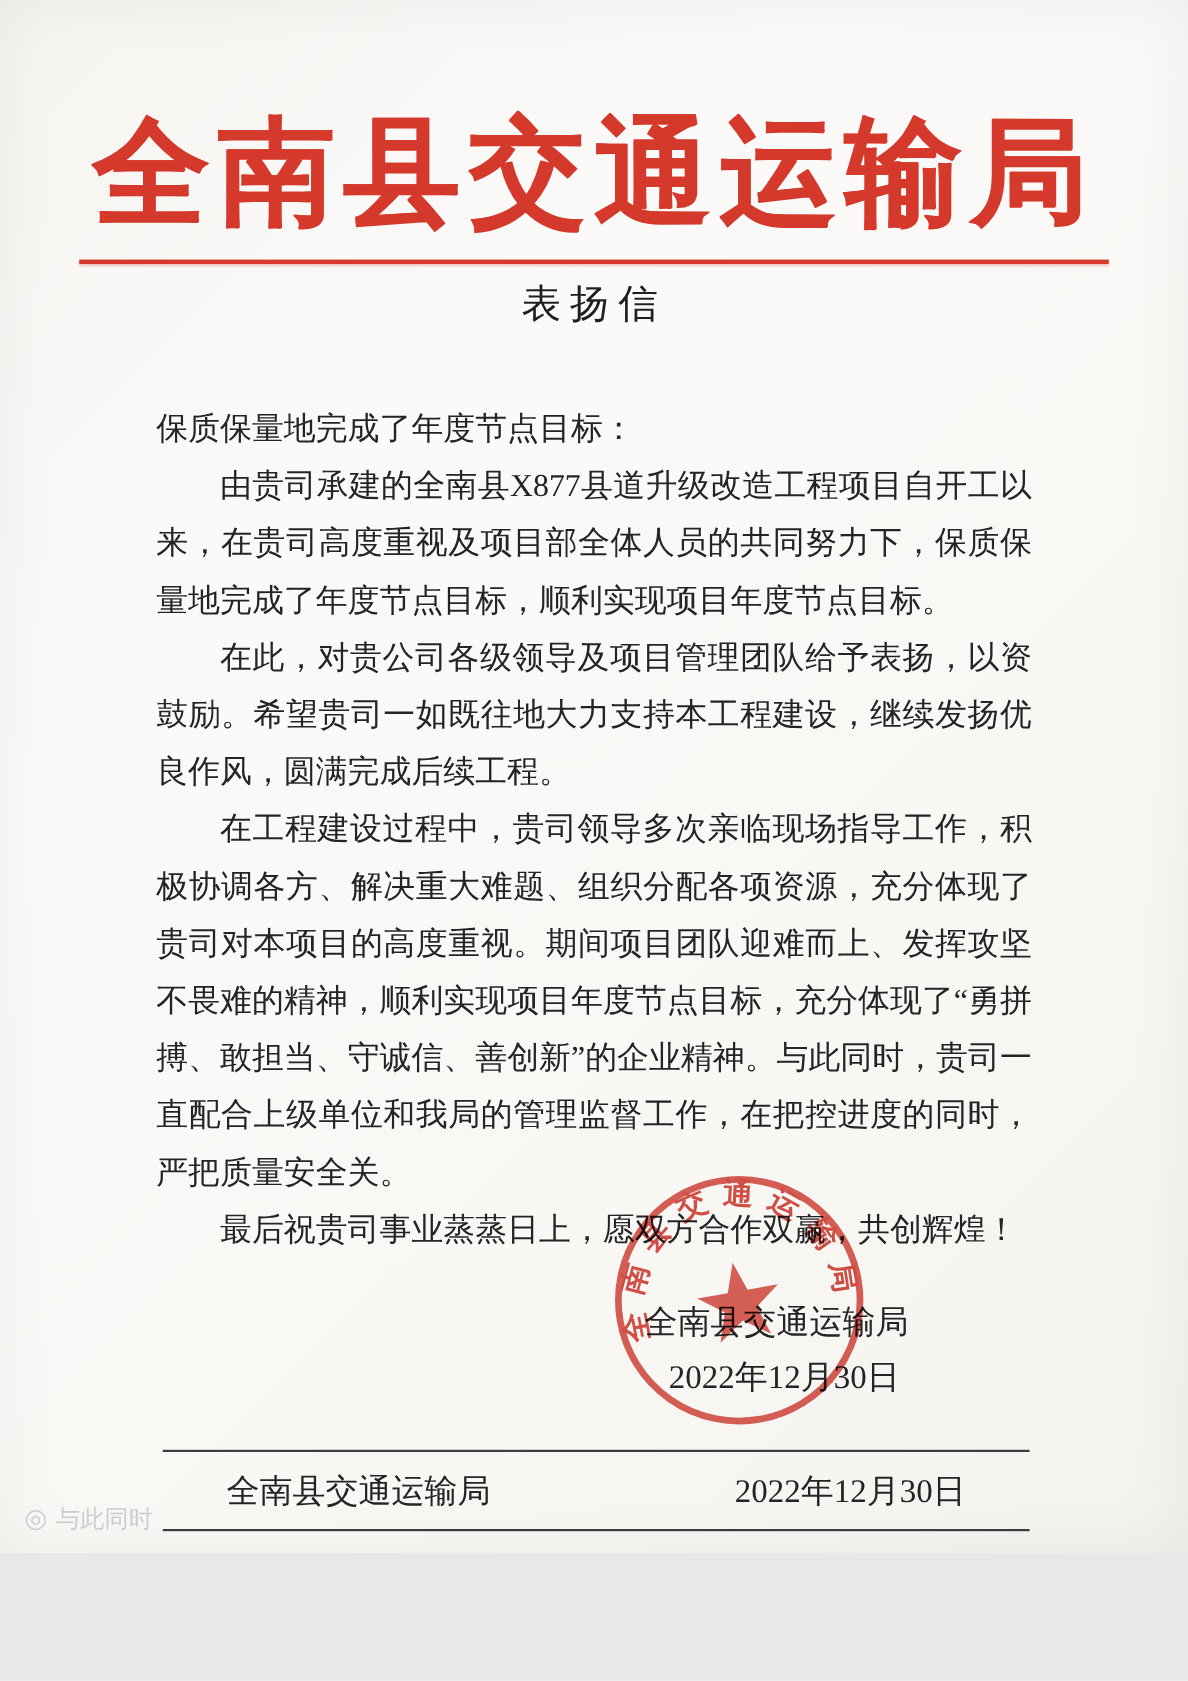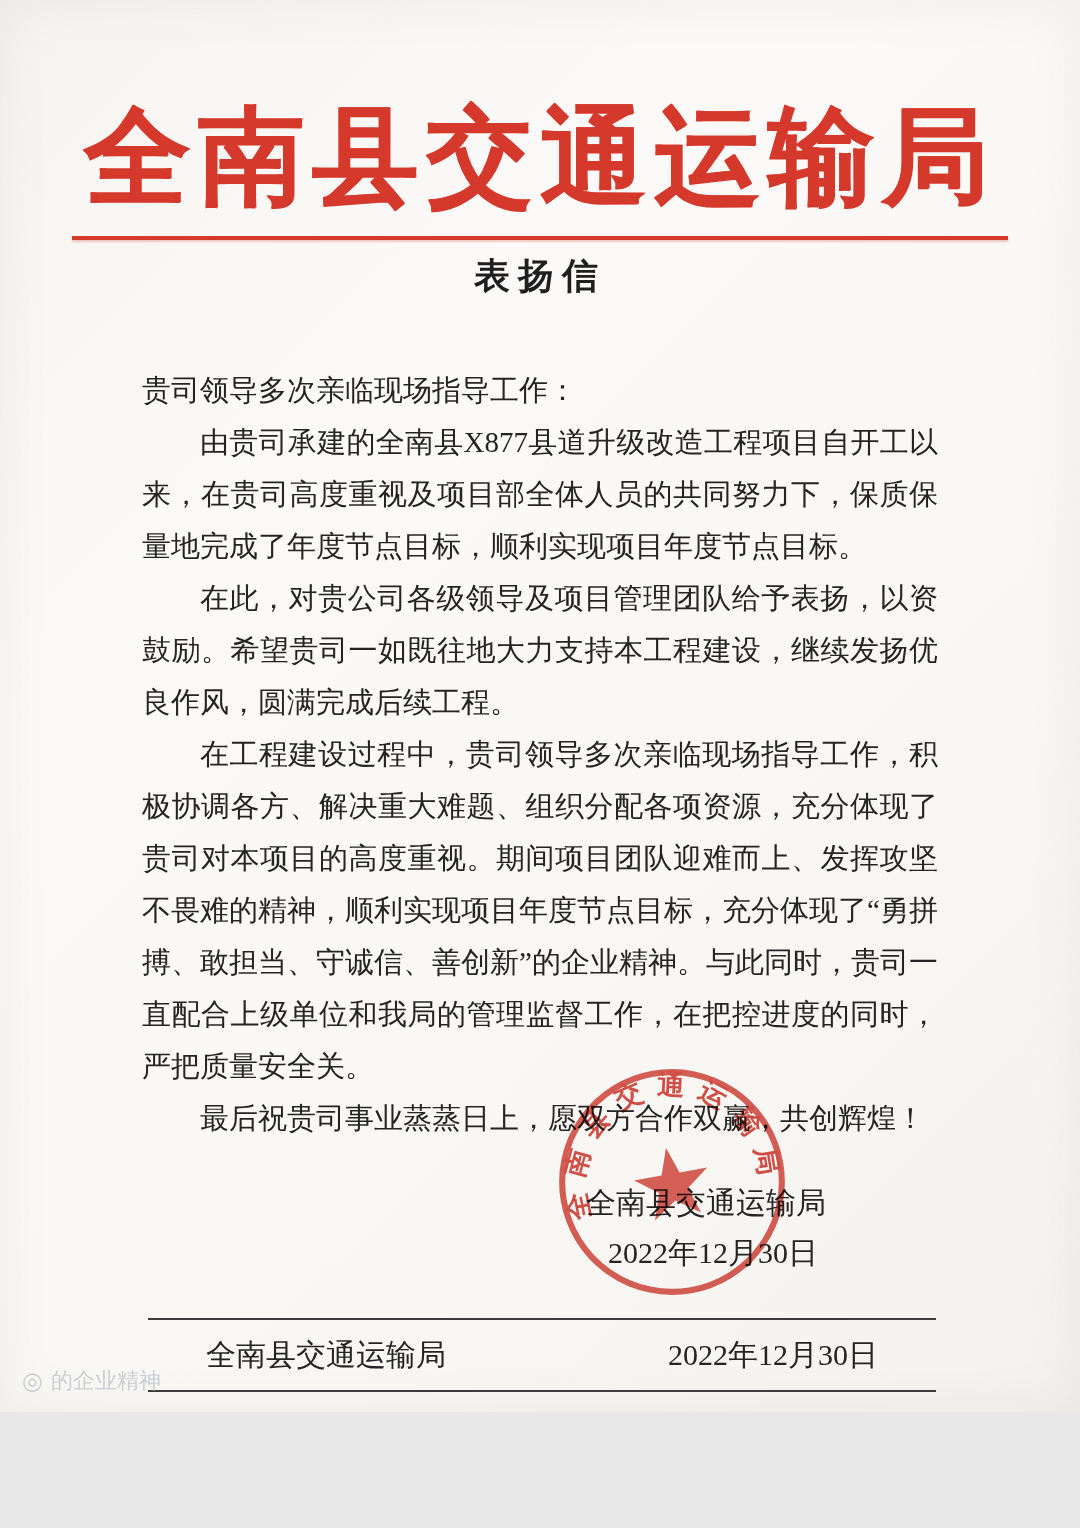--- a/index.html
+++ b/index.html
@@ -24,21 +24,21 @@
     white-space:nowrap;
   }
   .red-rule {
     position:absolute; top:236px; left:72px; right:72px;
     height:4px; background:#d5392b;
     box-shadow:0 2px 2px rgba(213,57,43,0.25);
   }
   .doc-title {
     position:absolute; top:252px; left:0; width:100%;
     text-align:center;
-    font-size:36px; letter-spacing:8px; color:#1f1f1f;font-weight:bold;
+    font-size:36px; letter-spacing:8px; color:#1f1f1f;
   }
   .body-block {
     position:absolute; top:364px; left:142px; width:796px;
     font-size:29px; line-height:52px;
     text-align:justify;
     color:#242424;
   }
   .salutation { text-indent:0; }
   .para { text-indent:2em; margin:0; }
   .signature-block {
@@ -78,21 +78,21 @@
 
 <div class="page">
 
   <div class="letterhead">全南县交通运输局</div>
 
   <div class="red-rule"></div>
 
   <div class="doc-title">表扬信</div>
 
   <div class="body-block">
-    <p class="salutation">贵司领导多次亲临现场指导工作：</p>
+    <p class="salutation">保质保量地完成了年度节点目标：</p>
     <p class="para">由贵司承建的全南县X877县道升级改造工程项目自开工以来，在贵司高度重视及项目部全体人员的共同努力下，保质保量地完成了年度节点目标，顺利实现项目年度节点目标。</p>
     <p class="para">在此，对贵公司各级领导及项目管理团队给予表扬，以资鼓励。希望贵司一如既往地大力支持本工程建设，继续发扬优良作风，圆满完成后续工程。</p>
     <p class="para">在工程建设过程中，贵司领导多次亲临现场指导工作，积极协调各方、解决重大难题、组织分配各项资源，充分体现了贵司对本项目的高度重视。期间项目团队迎难而上、发挥攻坚不畏难的精神，顺利实现项目年度节点目标，充分体现了“勇拼搏、敢担当、守诚信、善创新”的企业精神。与此同时，贵司一直配合上级单位和我局的管理监督工作，在把控进度的同时，严把质量安全关。</p>
     <p class="para">最后祝贵司事业蒸蒸日上，愿双方合作双赢，共创辉煌！</p>
   </div>
 
   <div class="signature-block">
     <div class="signature-org">全南县交通运输局</div>
     <div class="signature-date">2022年12月30日</div>
   </div>
@@ -106,16 +106,16 @@
     </text>
   </svg>
 
   <div class="footer-box">
     <span>全南县交通运输局</span>
     <span>2022年12月30日</span>
   </div>
 
   <div class="watermark">
     <span class="watermark-logo">◎</span>
-    <span>的企业精神</span>
+    <span>与此同时</span>
   </div>
 
 </div>
 
 </body></html>

